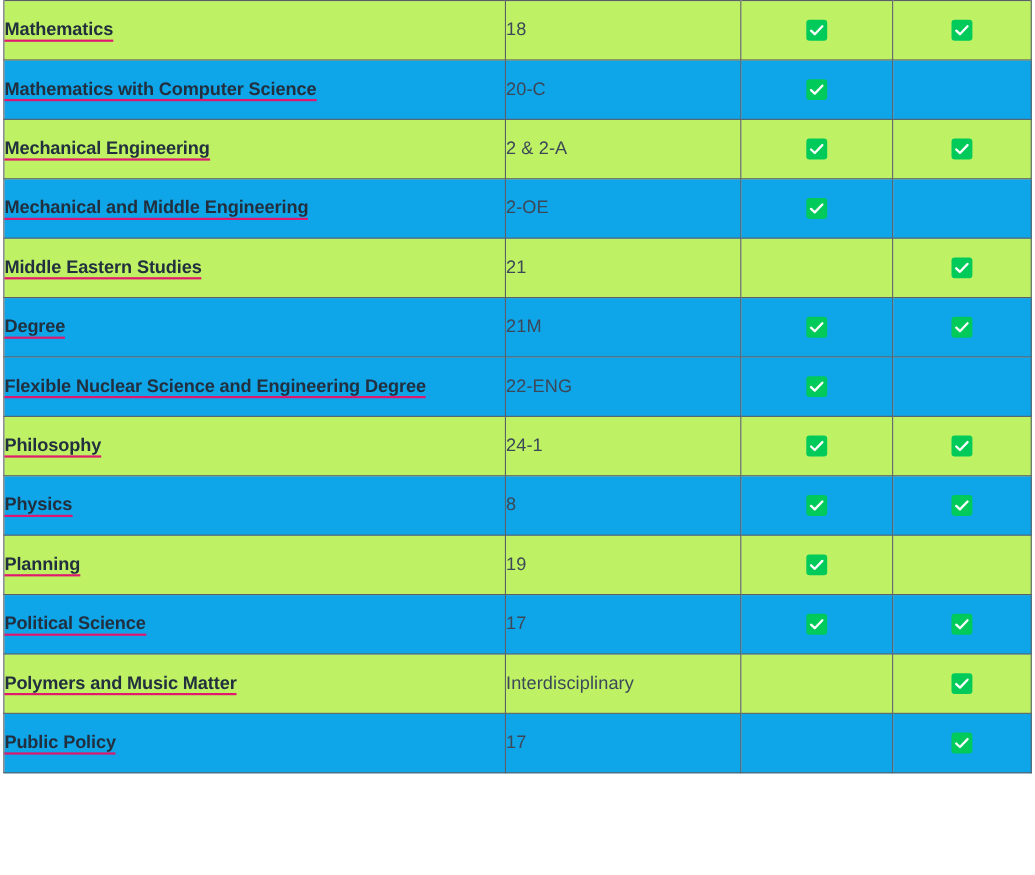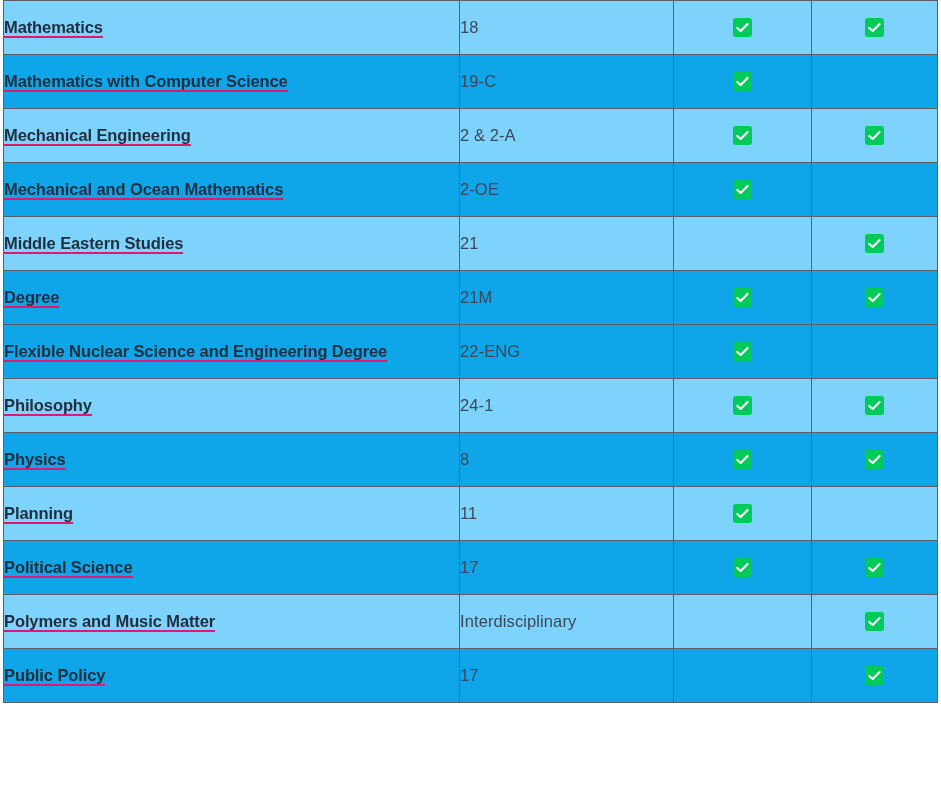--- a/index.html
+++ b/index.html
@@ -21,21 +21,21 @@
     margin-left: 3px;
     border-collapse: collapse;
     table-layout: fixed;
     border-top: 1px solid #5b6066;
   }
   table.majors col.c-name  { width: 456px; }
   table.majors col.c-code  { width: 214px; }
   table.majors col.c-sb    { width: 138px; }
   table.majors col.c-cm    { width: 126px; }
 
-  table.majors tr.row-odd  td { background: #7dd3fc; }
+  table.majors tr.row-odd  td { background: #bef264; }
   table.majors tr.row-even td { background: #0ea5e9; }
 
   table.majors td {
     border-bottom: 1px solid #5b6066;
     border-right: 1px solid #5b6066;
     padding: 0;
     vertical-align: middle;
     height: 54px;
   }
   table.majors td:first-child { border-left: 1px solid #5b6066; }
@@ -103,38 +103,38 @@
           <td class="cell-code">18</td>
           <td class="cell-check"><span class="checkmark"><svg viewBox="0 0 19 19" aria-hidden="true">
                 <path d="M4.3 9.9 L7.7 13.1 L14.6 5.9" fill="none" stroke="#ffffff" stroke-width="2.1" stroke-linecap="round" stroke-linejoin="round"></path>
               </svg></span></td>
           <td class="cell-check"><span class="checkmark"><svg viewBox="0 0 19 19" aria-hidden="true">
                 <path d="M4.3 9.9 L7.7 13.1 L14.6 5.9" fill="none" stroke="#ffffff" stroke-width="2.1" stroke-linecap="round" stroke-linejoin="round"></path>
               </svg></span></td>
         </tr>
         <tr class="row-even">
           <td class="cell-name"><a class="major-link" href="#">Mathematics with Computer Science</a></td>
-          <td class="cell-code">19-C</td>
+          <td class="cell-code">20-C</td>
           <td class="cell-check"><span class="checkmark"><svg viewBox="0 0 19 19" aria-hidden="true">
                 <path d="M4.3 9.9 L7.7 13.1 L14.6 5.9" fill="none" stroke="#ffffff" stroke-width="2.1" stroke-linecap="round" stroke-linejoin="round"></path>
               </svg></span></td>
           <td class="cell-check"><span class="blank-cell"></span></td>
         </tr>
         <tr class="row-odd">
           <td class="cell-name"><a class="major-link" href="#">Mechanical Engineering</a></td>
           <td class="cell-code">2 &amp; 2-A</td>
           <td class="cell-check"><span class="checkmark"><svg viewBox="0 0 19 19" aria-hidden="true">
                 <path d="M4.3 9.9 L7.7 13.1 L14.6 5.9" fill="none" stroke="#ffffff" stroke-width="2.1" stroke-linecap="round" stroke-linejoin="round"></path>
               </svg></span></td>
           <td class="cell-check"><span class="checkmark"><svg viewBox="0 0 19 19" aria-hidden="true">
                 <path d="M4.3 9.9 L7.7 13.1 L14.6 5.9" fill="none" stroke="#ffffff" stroke-width="2.1" stroke-linecap="round" stroke-linejoin="round"></path>
               </svg></span></td>
         </tr>
         <tr class="row-even">
-          <td class="cell-name"><a class="major-link" href="#">Mechanical and Ocean Mathematics</a></td>
+          <td class="cell-name"><a class="major-link" href="#">Mechanical and Middle Engineering</a></td>
           <td class="cell-code">2-OE</td>
           <td class="cell-check"><span class="checkmark"><svg viewBox="0 0 19 19" aria-hidden="true">
                 <path d="M4.3 9.9 L7.7 13.1 L14.6 5.9" fill="none" stroke="#ffffff" stroke-width="2.1" stroke-linecap="round" stroke-linejoin="round"></path>
               </svg></span></td>
           <td class="cell-check"><span class="blank-cell"></span></td>
         </tr>
         <tr class="row-odd">
           <td class="cell-name"><a class="major-link" href="#">Middle Eastern Studies</a></td>
           <td class="cell-code">21</td>
           <td class="cell-check"><span class="blank-cell"></span></td>
@@ -175,21 +175,21 @@
           <td class="cell-code">8</td>
           <td class="cell-check"><span class="checkmark"><svg viewBox="0 0 19 19" aria-hidden="true">
                 <path d="M4.3 9.9 L7.7 13.1 L14.6 5.9" fill="none" stroke="#ffffff" stroke-width="2.1" stroke-linecap="round" stroke-linejoin="round"></path>
               </svg></span></td>
           <td class="cell-check"><span class="checkmark"><svg viewBox="0 0 19 19" aria-hidden="true">
                 <path d="M4.3 9.9 L7.7 13.1 L14.6 5.9" fill="none" stroke="#ffffff" stroke-width="2.1" stroke-linecap="round" stroke-linejoin="round"></path>
               </svg></span></td>
         </tr>
         <tr class="row-odd">
           <td class="cell-name"><a class="major-link" href="#">Planning</a></td>
-          <td class="cell-code">11</td>
+          <td class="cell-code">19</td>
           <td class="cell-check"><span class="checkmark"><svg viewBox="0 0 19 19" aria-hidden="true">
                 <path d="M4.3 9.9 L7.7 13.1 L14.6 5.9" fill="none" stroke="#ffffff" stroke-width="2.1" stroke-linecap="round" stroke-linejoin="round"></path>
               </svg></span></td>
           <td class="cell-check"><span class="blank-cell"></span></td>
         </tr>
         <tr class="row-even">
           <td class="cell-name"><a class="major-link" href="#">Political Science</a></td>
           <td class="cell-code">17</td>
           <td class="cell-check"><span class="checkmark"><svg viewBox="0 0 19 19" aria-hidden="true">
                 <path d="M4.3 9.9 L7.7 13.1 L14.6 5.9" fill="none" stroke="#ffffff" stroke-width="2.1" stroke-linecap="round" stroke-linejoin="round"></path>

